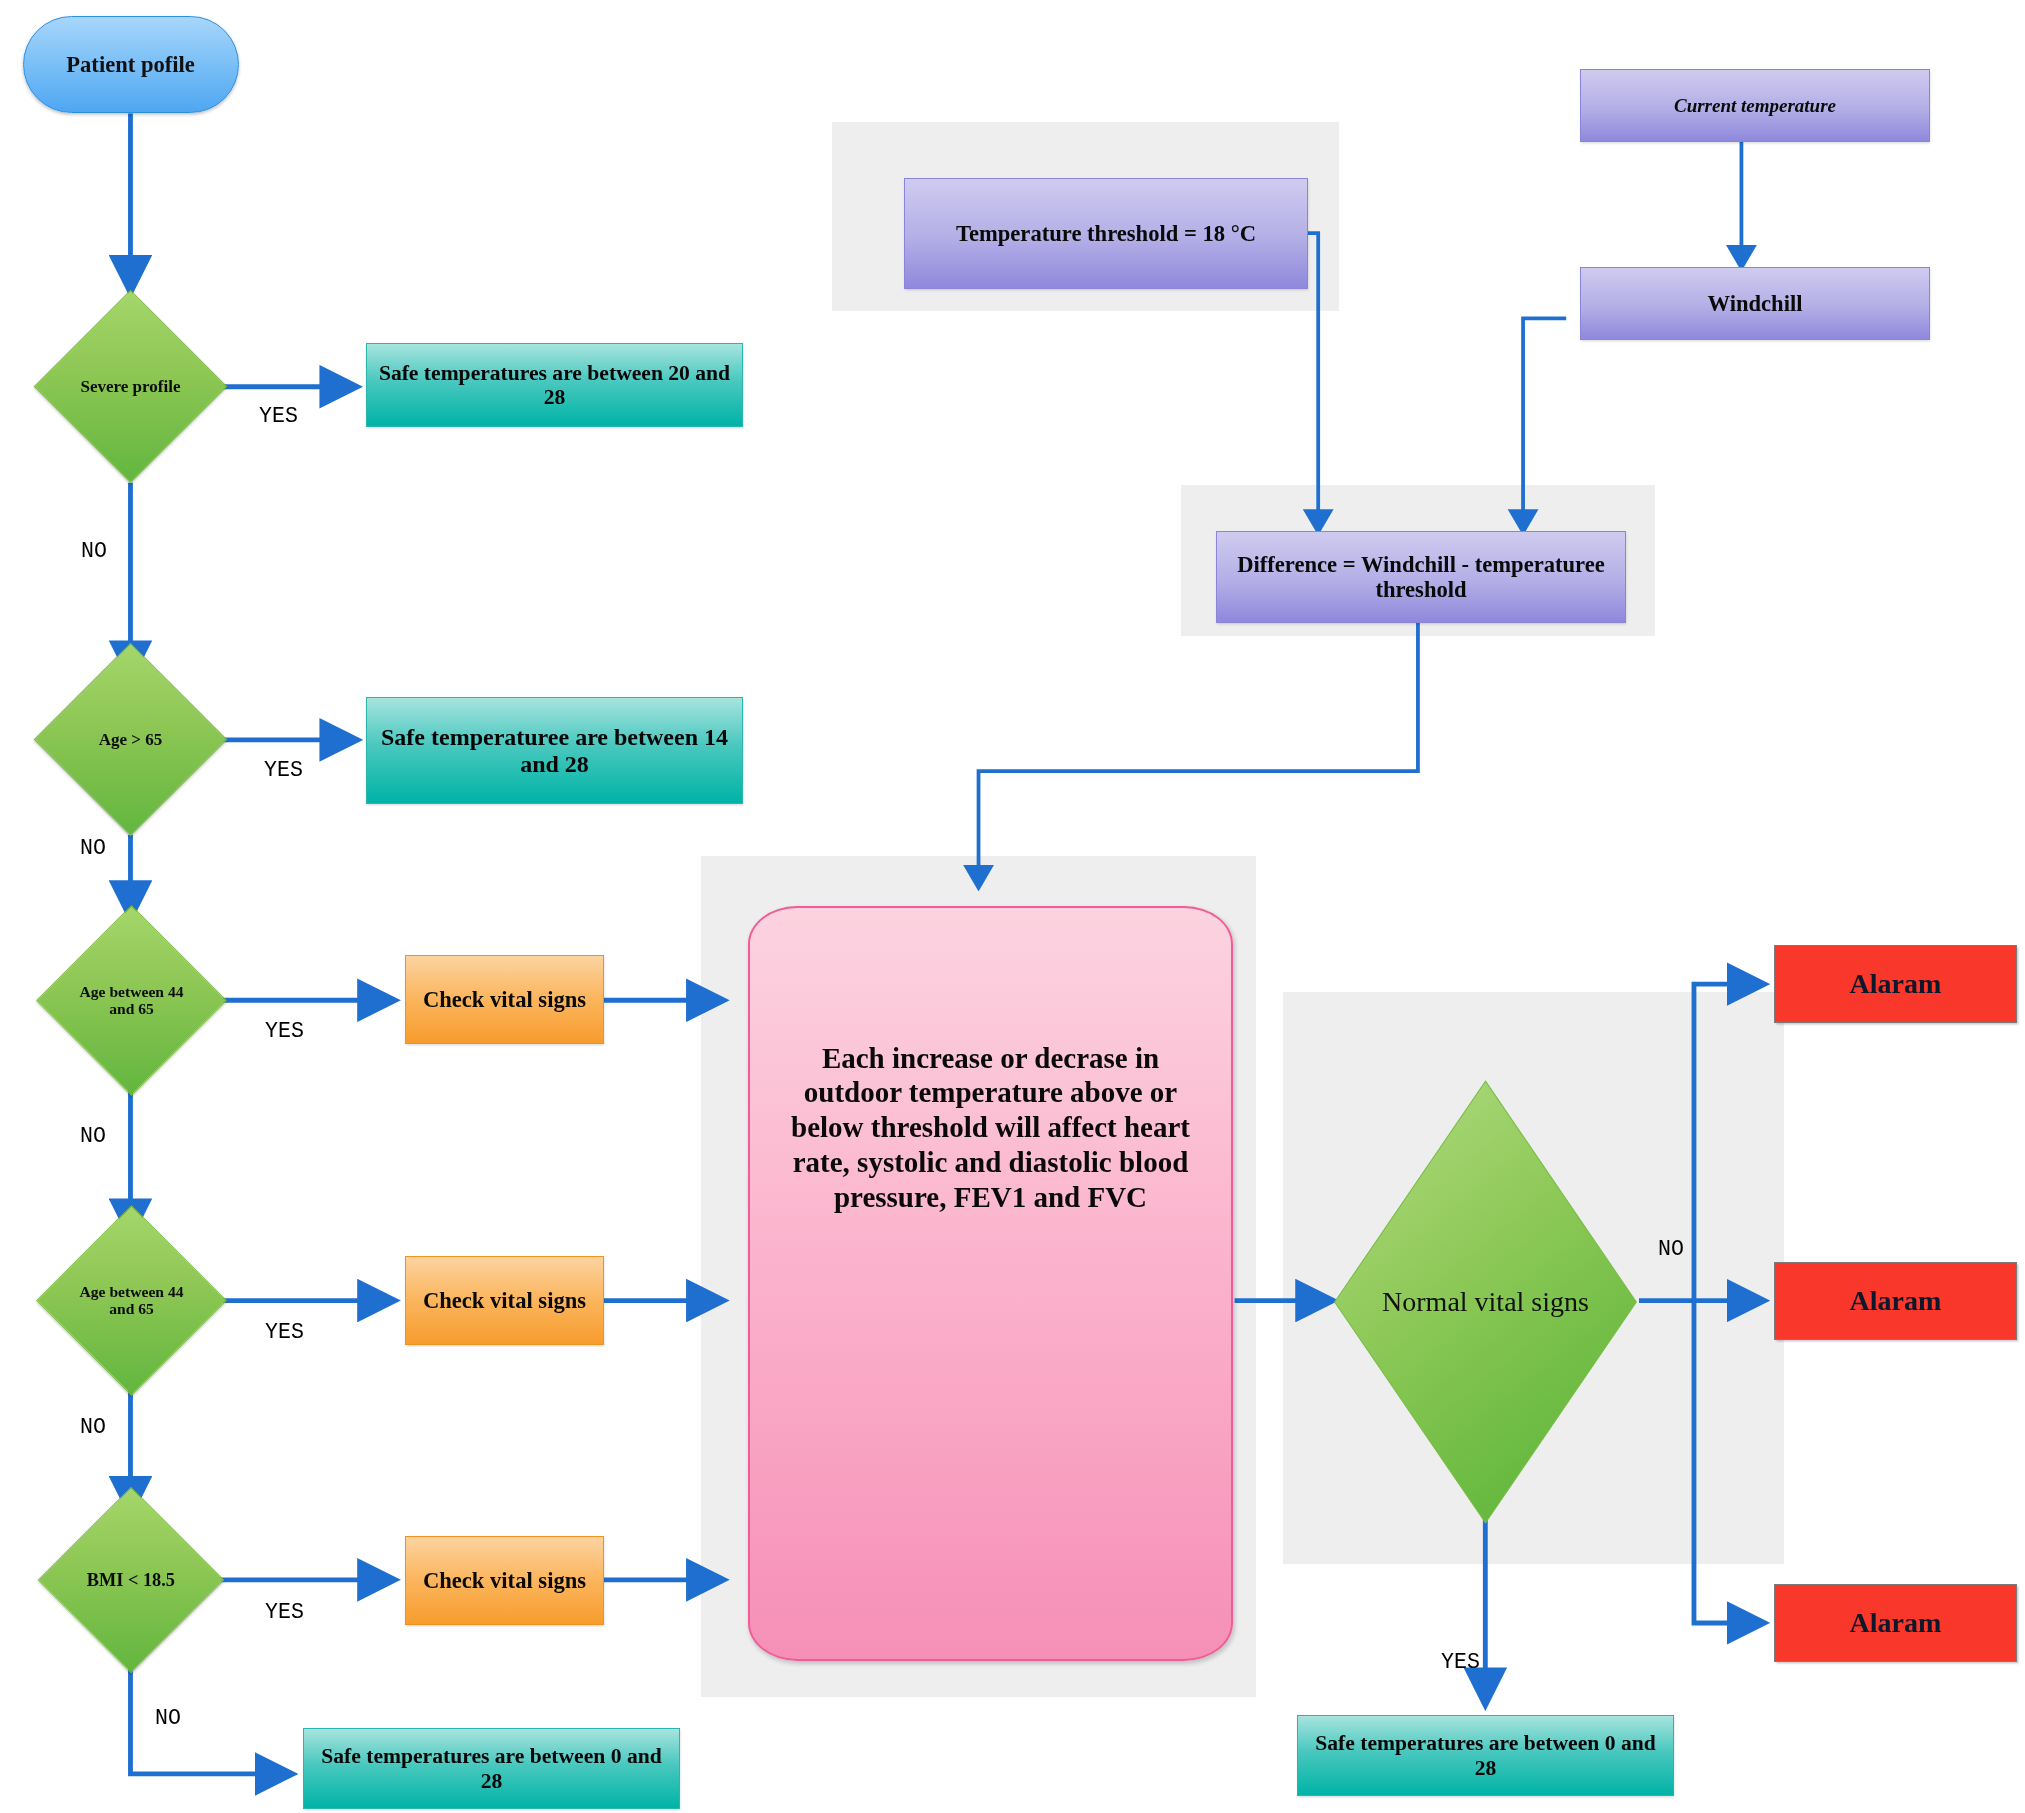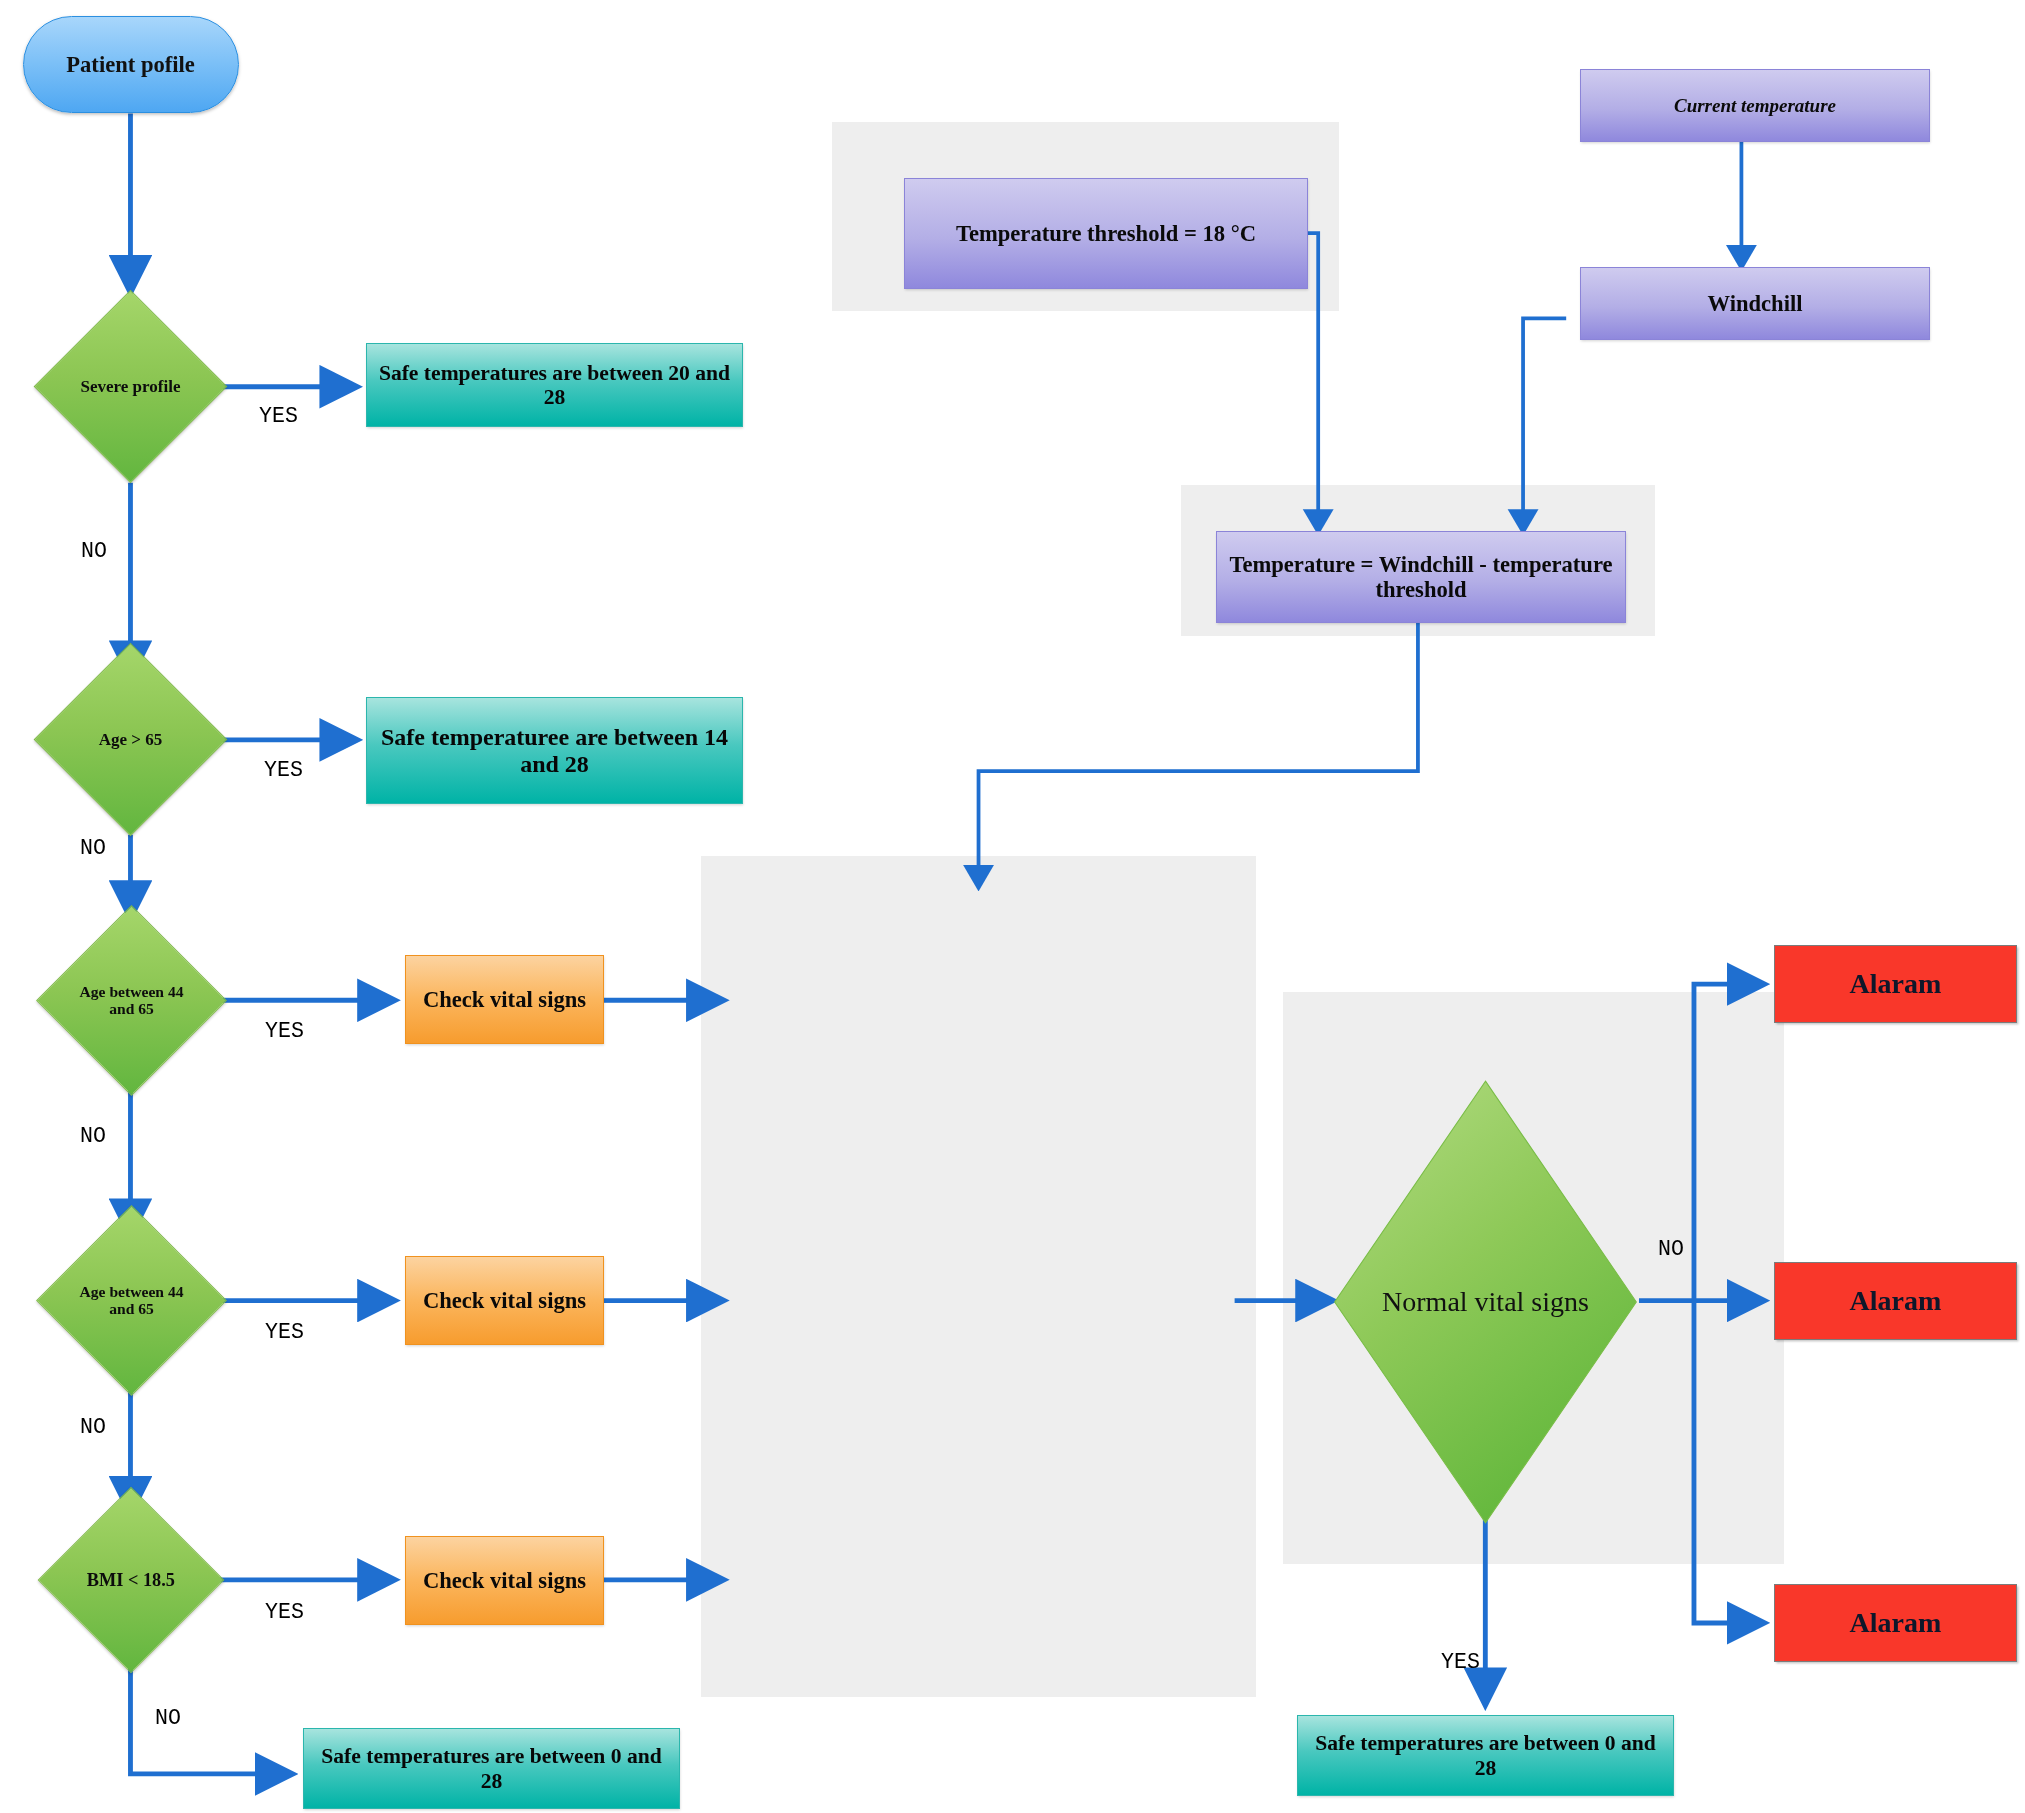--- a/index.html
+++ b/index.html
@@ -198,23 +198,26 @@
 
   <div class="node purple" style="left:1580px;top:69px;width:350px;height:73px;font-size:19px;font-style:italic;">
     <span class="lbl">Current temperature</span>
   </div>
 
   <div class="node purple" style="left:1580px;top:267px;width:350px;height:73px;font-size:22.6px;">
     <span class="lbl">Windchill</span>
   </div>
 
   <div class="node purple" style="left:1216px;top:531px;width:410px;height:92px;font-size:22.6px;">
-    <span class="lbl">Temperature = Windchill - temperature threshold</span>
-  </div>
-
+    <span class="lbl">Difference = Windchill - temperaturee threshold</span>
+  </div>
+
+  <div class="node pink" style="left:748px;top:906px;width:485px;height:755px;font-size:29px;">
+    <span class="lbl" style="padding:0 25px;position:relative;top:-156px;line-height:1.2;">Each increase or decrase in outdoor temperature above or below threshold will affect heart rate, systolic and diastolic blood pressure, FEV1 and FVC</span>
+  </div>
 
   <div class="node" style="left:1332px;top:1078px;width:307px;height:448px;">
     <svg viewBox="0 0 570 830" width="307" height="448" style="position:absolute;left:0;top:0;">
       <defs>
         <linearGradient id="gdia" x1="0" y1="0" x2="0.55" y2="1">
           <stop offset="0" stop-color="#b4dc83"></stop>
           <stop offset="0.5" stop-color="#8ec958"></stop>
           <stop offset="1" stop-color="#64b83d"></stop>
         </linearGradient>
       </defs>

